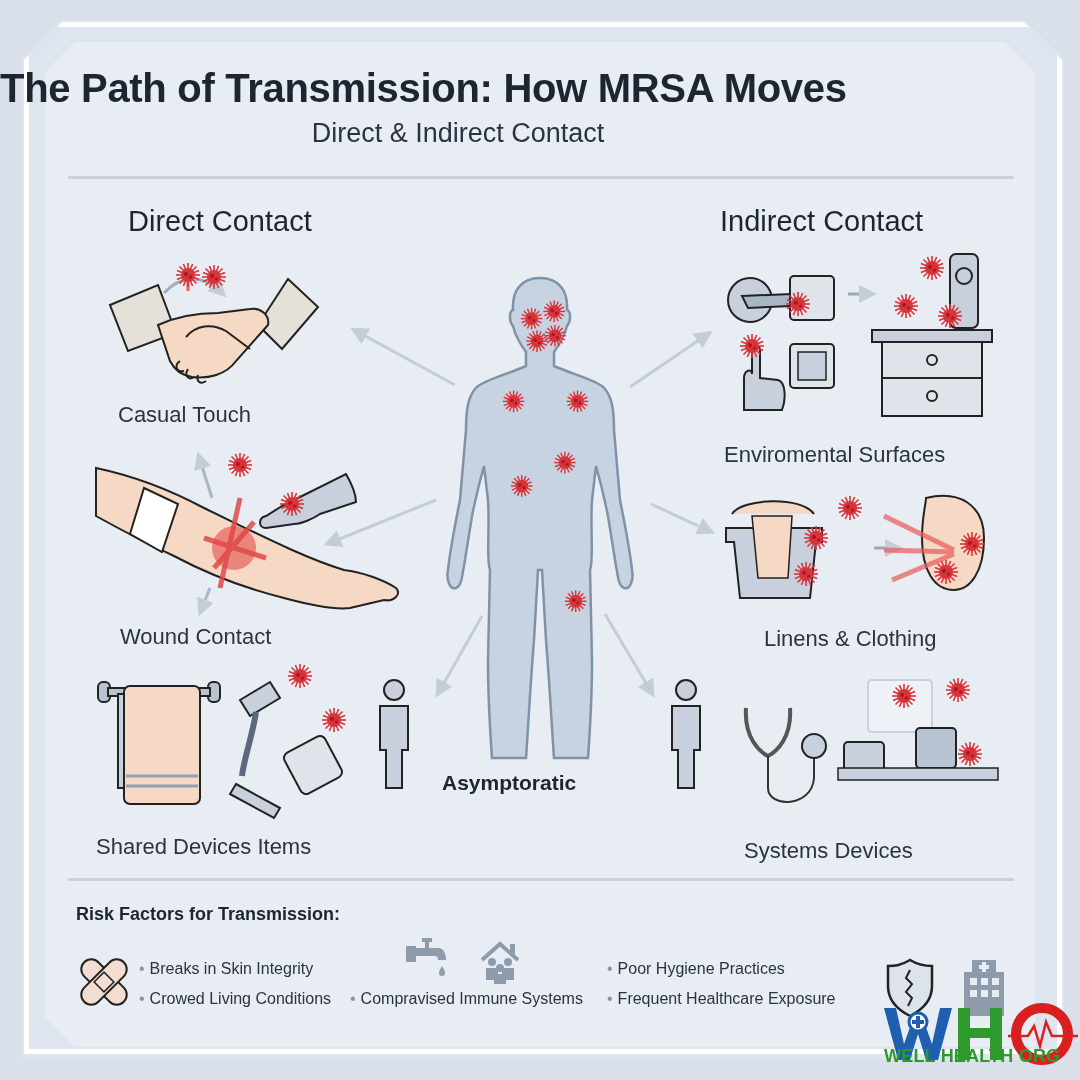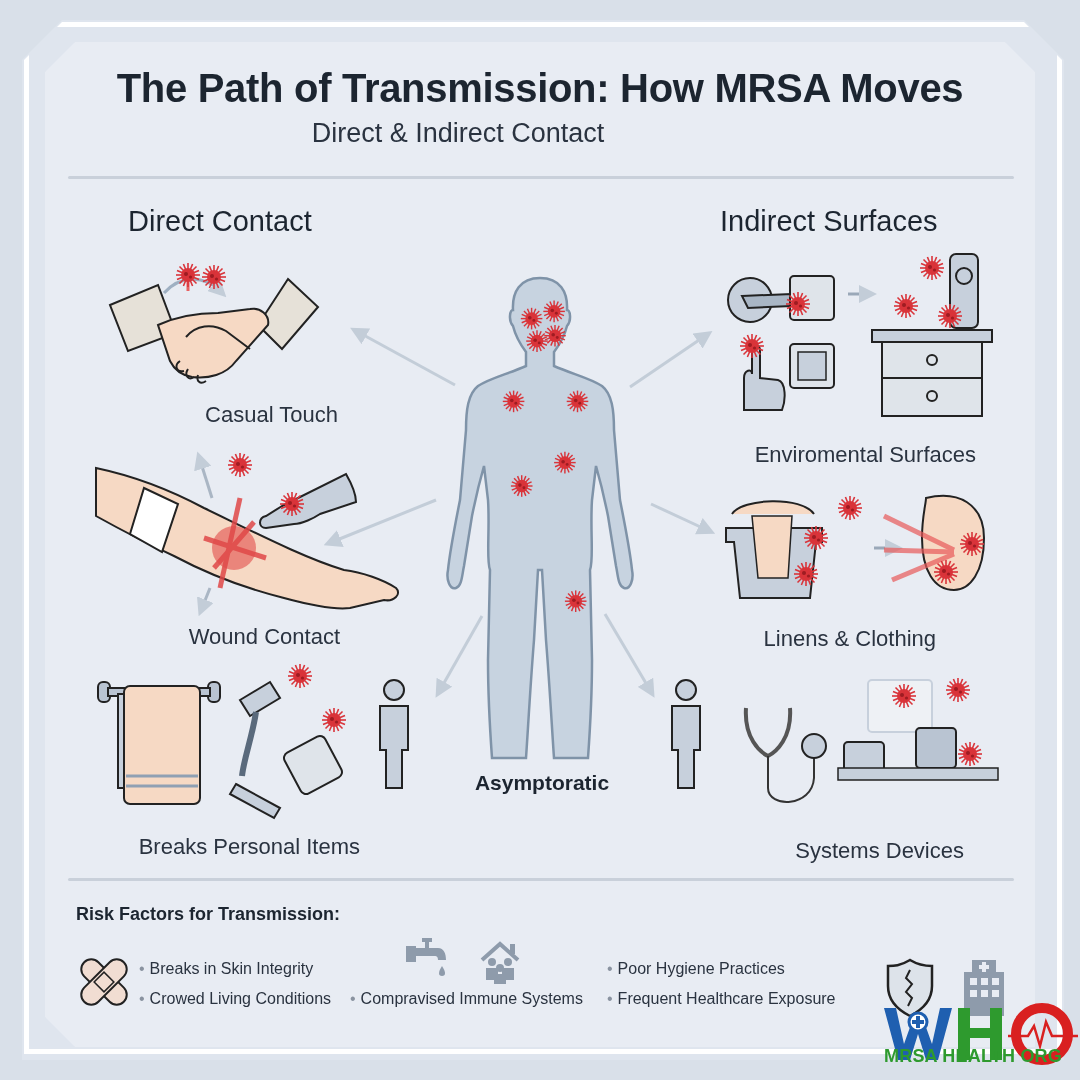--- a/index.html
+++ b/index.html
@@ -5,45 +5,45 @@
   *{box-sizing:border-box;margin:0;padding:0}
   html,body{width:1080px;height:1080px;overflow:hidden}
   body{background:#d9e0e9;font-family:"Liberation Sans","DejaVu Sans",sans-serif;color:#1b2430;position:relative}
   .outer{position:absolute;left:22px;top:20px;width:1042px;height:1040px;background:#dfe5ee;
     clip-path:polygon(40px 0,calc(100% - 40px) 0,100% 40px,100% 100%,0 100%,0 40px);}
   .frame-line{position:absolute;left:24px;top:22px;width:1038px;height:1032px;border:5px solid #ffffff;
     clip-path:polygon(38px 0,calc(100% - 38px) 0,100% 38px,100% 100%,0 100%,0 38px);}
   .panel{position:absolute;left:45px;top:42px;width:990px;height:1005px;background:#e8ecf3;
     clip-path:polygon(30px 0,calc(100% - 30px) 0,100% 30px,100% 100%,30px 100%,0 calc(100% - 30px),0 30px);
     box-shadow:0 0 20px rgba(0,0,0,0.05)}
-  .title{position:absolute;left:0;width:1080px;top:66px;text-align:center;font-size:40px;font-weight:bold;color:#1c2530;letter-spacing:-0.3px}
+  .title{position:absolute;left:0;width:1080px;top:66px;font-size:40px;font-weight:bold;color:#1c2530;letter-spacing:-0.3px}
   .subtitle{position:absolute;left:0;width:916px;top:118px;text-align:center;font-size:27px;color:#2a3340}
   .divider{position:absolute;left:68px;width:946px;height:3px;background:#c9d0da;border-radius:2px}
   .sec-h{position:absolute;font-size:29px;font-weight:normal;color:#1c2530}
-  .lbl{position:absolute;font-size:22px;color:#2a3340;text-align:right}
-  .carrier{position:absolute;left:442px;top:770px;width:200px;text-align:center;font-size:21px;font-weight:bold;color:#1c2530;line-height:26px}
+  .lbl{position:absolute;font-size:22px;color:#2a3340;text-align:left}
+  .carrier{position:absolute;left:442px;top:770px;width:200px;text-align:left;font-size:21px;font-weight:bold;color:#1c2530;line-height:26px}
   svg{position:absolute;overflow:visible}
   .risk-h{position:absolute;left:76px;top:904px;font-size:18px;font-weight:bold;color:#1c2530}
   .risk{position:absolute;font-size:16px;color:#2a3340;white-space:nowrap}
   .risk .dot{color:#8a93a0;margin-right:5px}
   .logo-text{position:absolute;left:884px;top:1046px;font-size:18px;font-weight:bold;color:#2e9a2e;letter-spacing:0.2px}
 </style>
 </head>
 <body>
 
 <div class="outer"></div>
 <div class="frame-line"></div>
 <div class="panel"></div>
 
 <div class="title">The Path of Transmission: How MRSA Moves</div>
 <div class="subtitle">Direct &amp; Indirect Contact</div>
 <div class="divider" style="top:176px"></div>
 
 <div class="sec-h" style="left:128px;top:205px">Direct Contact</div>
-<div class="sec-h" style="left:720px;top:205px">Indirect Surfaces</div>
+<div class="sec-h" style="left:720px;top:205px">Indirect Contact</div>
 
 <svg width="0" height="0" style="position:absolute">
   <defs>
     <g id="germ">
       <circle r="7" fill="#d9343a"></circle>
       <g stroke="#d9343a" stroke-width="1.6">
         <line x1="0" y1="-12" x2="0" y2="12"></line>
           <line x1="-12" y1="0" x2="12" y2="0"></line>
         <line x1="-8.5" y1="-8.5" x2="8.5" y2="8.5"></line>
           <line x1="-8.5" y1="8.5" x2="8.5" y2="-8.5"></line>
@@ -135,21 +135,21 @@
   <path d="M162 44 C158 70 150 90 148 108" fill="none" stroke="#5a6a7c" stroke-width="6"></path>
   <path d="M142 116 L186 140 L180 150 L136 126 Z" fill="#c7d0dc" stroke="#222" stroke-width="2"></path>
   <rect x="196" y="74" width="46" height="46" rx="6" transform="rotate(-28 219 97)" fill="#dfe4ea" stroke="#222" stroke-width="2"></rect>
   <use href="#germ" x="206" y="8"></use>
   <use href="#germ" x="240" y="52"></use>
   <g transform="translate(280,12)">
     <circle cx="20" cy="10" r="10" fill="#c7d0dc" stroke="#222" stroke-width="2"></circle>
     <path d="M6 26 L34 26 L34 70 L28 70 L28 108 L12 108 L12 70 L6 70 Z" fill="#c7d0dc" stroke="#222" stroke-width="2"></path>
   </g>
 </svg>
-<div class="lbl" style="left:96px;top:834px;width:264px">Breaks Personal Items</div>
+<div class="lbl" style="left:96px;top:834px;width:264px">Shared Devices Items</div>
 
 <svg width="280" height="180" style="left:722px;top:250px">
   <circle cx="28" cy="50" r="22" fill="#c7d0dc" stroke="#222" stroke-width="2"></circle>
   <path d="M20 46 L70 44 C76 44 76 56 70 56 L26 58 Z" fill="#a9b6c5" stroke="#222" stroke-width="2"></path>
   <rect x="68" y="26" width="44" height="44" rx="4" fill="#dfe4ea" stroke="#222" stroke-width="2"></rect>
   <use href="#germ" x="76" y="54"></use>
   <line x1="126" y1="44" x2="146" y2="44" stroke="#9aa8b8" stroke-width="3" marker-end="url(#arr)"></line>
   <rect x="68" y="94" width="44" height="44" rx="4" fill="#dfe4ea" stroke="#222" stroke-width="2"></rect>
   <rect x="76" y="102" width="28" height="28" fill="#c7d0dc" stroke="#222" stroke-width="1.5"></rect>
   <path d="M22 160 L22 128 C22 120 30 118 30 124 L30 100 C30 94 38 94 38 100 L38 128 L56 130 C64 132 64 150 60 160 Z" fill="#c7d0dc" stroke="#222" stroke-width="2"></path>
@@ -177,21 +177,21 @@
   <line x1="152" y1="54" x2="172" y2="54" stroke="#9aa8b8" stroke-width="3" marker-end="url(#arr)"></line>
   <path d="M204 4 C236 -4 262 10 262 44 C262 78 248 96 232 96 C212 96 200 76 200 44 C200 22 204 10 204 4 Z" fill="#f6d9c4" stroke="#222" stroke-width="2"></path>
   <g stroke="#e85a5a" stroke-width="5" opacity="0.7">
     <line x1="162" y1="22" x2="232" y2="56"></line>
       <line x1="162" y1="56" x2="232" y2="58"></line>
       <line x1="170" y1="86" x2="232" y2="60"></line>
   </g>
   <use href="#germ" x="250" y="50"></use>
   <use href="#germ" x="224" y="78"></use>
 </svg>
-<div class="lbl" style="left:700px;top:626px;width:236px">Linens &amp; Clothing</div>
+<div class="lbl" style="left:764px;top:626px;width:236px">Linens &amp; Clothing</div>
 
 <svg width="340" height="150" style="left:664px;top:668px">
   <g transform="translate(2,12)">
     <circle cx="20" cy="10" r="10" fill="#c7d0dc" stroke="#222" stroke-width="2"></circle>
     <path d="M6 26 L34 26 L34 70 L28 70 L28 108 L12 108 L12 70 L6 70 Z" fill="#c7d0dc" stroke="#222" stroke-width="2"></path>
   </g>
   <path d="M82 40 C80 70 96 84 104 88 C112 84 128 70 126 40" fill="none" stroke="#555" stroke-width="4"></path>
   <path d="M104 88 L104 120 C104 140 148 140 150 110 L150 86" fill="none" stroke="#333" stroke-width="2"></path>
   <circle cx="150" cy="78" r="12" fill="#c7d0dc" stroke="#222" stroke-width="2"></circle>
   <rect x="204" y="12" width="64" height="52" rx="4" fill="#eef1f5" stroke="#c7d0dc" stroke-width="2"></rect>
@@ -254,13 +254,13 @@
 </svg>
 
 <svg width="200" height="60" style="left:882px;top:1004px">
   <path d="M2 4 L14 4 L22 40 L32 12 L40 12 L50 40 L58 4 L70 4 L56 56 L44 56 L36 30 L28 56 L16 56 Z" fill="#1f5fb0"></path>
   <circle cx="36" cy="18" r="9" fill="#ffffff" stroke="#1f5fb0" stroke-width="3"></circle>
   <path d="M34 12 h4 v4 h4 v4 h-4 v4 h-4 v-4 h-4 v-4 h4 z" fill="#1f5fb0"></path>
   <path d="M76 4 L88 4 L88 24 L108 24 L108 4 L120 4 L120 56 L108 56 L108 34 L88 34 L88 56 L76 56 Z" fill="#2e9a2e"></path>
   <circle cx="160" cy="30" r="26" fill="none" stroke="#d92020" stroke-width="10"></circle>
   <path d="M126 32 L146 32 L152 22 L158 42 L164 18 L170 32 L196 32" fill="none" stroke="#d92020" stroke-width="2.5"></path>
 </svg>
-<div class="logo-text">MRSA HEALTH ORG</div>
+<div class="logo-text">WELL HEALTH ORG</div>
 
 </body></html>

